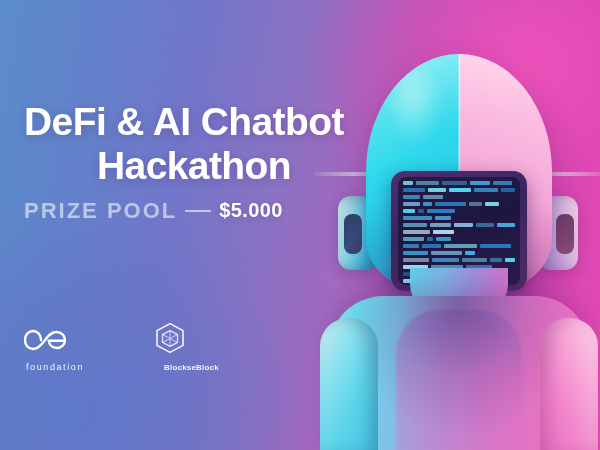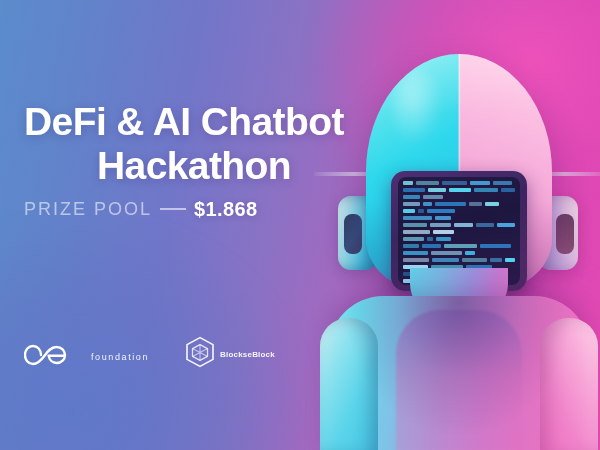--- a/index.html
+++ b/index.html
@@ -266,23 +266,23 @@
     text-shadow: 0 1px 7px rgba(50,20,80,0.20);
   }
   .prize-row {
     display: flex;
     align-items: center;
     gap: 8px;
     margin-top: 9px;
   }
   .prize-label {
     color: rgba(255,255,255,0.56);
-    font-size: 18px;
+    font-size: 22px;
     letter-spacing: 2.0px;
-    font-weight: normal;
+    font-weight: bold;
   }
   .prize-dash {
     display: inline-block;
     width: 26px;
     height: 2px;
     background: rgba(255,255,255,0.58);
     flex: none;
   }
   .prize-value {
     color: #ffffff;
@@ -295,34 +295,35 @@
   
   .logos {
     position: absolute;
     left: 24px;
     bottom: 78px;
     display: flex;
     align-items: flex-end;
     gap: 36px;
     z-index: 5;
   }
-  .logo { display: flex; flex-direction: row; align-items: center; gap: 5px; }
+  .logo { display: flex; flex-direction: column; align-items: center; gap: 5px; }
   .logo-mark { display: block; }
   .logo-text {
     color: rgba(255,255,255,0.92);
     font-size: 9px;
     letter-spacing: 1.6px;
     white-space: nowrap;
   }
   .logo-text-bb {
     color: rgba(255,255,255,0.92);
     font-size: 8px;
     font-weight: bold;
     letter-spacing: 0.2px;
     white-space: nowrap;
+    margin-left: 42px;
   }
 </style>
 </head>
 <body>
 
 <div class="banner">
 
   <div class="bg-base"></div>
   <div class="bg-glow-tr"></div>
   <div class="bg-glow-bl"></div>
@@ -441,21 +442,21 @@
   </div>
 
   <div class="copy">
     <h1 class="headline">
       <span>DeFi &amp; AI Chatbot</span>
       <span class="l2">Hackathon</span>
     </h1>
     <div class="prize-row">
       <span class="prize-label">PRIZE POOL</span>
       <span class="prize-dash"></span>
-      <span class="prize-value">$1.868</span>
+      <span class="prize-value">$5.000</span>
     </div>
   </div>
 
   <div class="logos">
 
     <div class="logo">
       <span class="logo-mark">
         <svg width="62" height="26" viewBox="0 0 62 26" fill="none" aria-hidden="true">
           <path d="M17 13c0-5.2-3.6-9-8-9S1 7.8 1 13s3.6 9 8 9c5.2 0 8.6-4.2 11.5-8.2C23.4 9.8 26.6 5 32.5 5c5 0 8.5 3.6 8.5 8s-3.5 8-8.2 8c-4.4 0-7.6-3-8.2-7.3h15.8" stroke="#ffffff" stroke-width="2.4" stroke-linecap="round" stroke-linejoin="round"></path>
         </svg>

